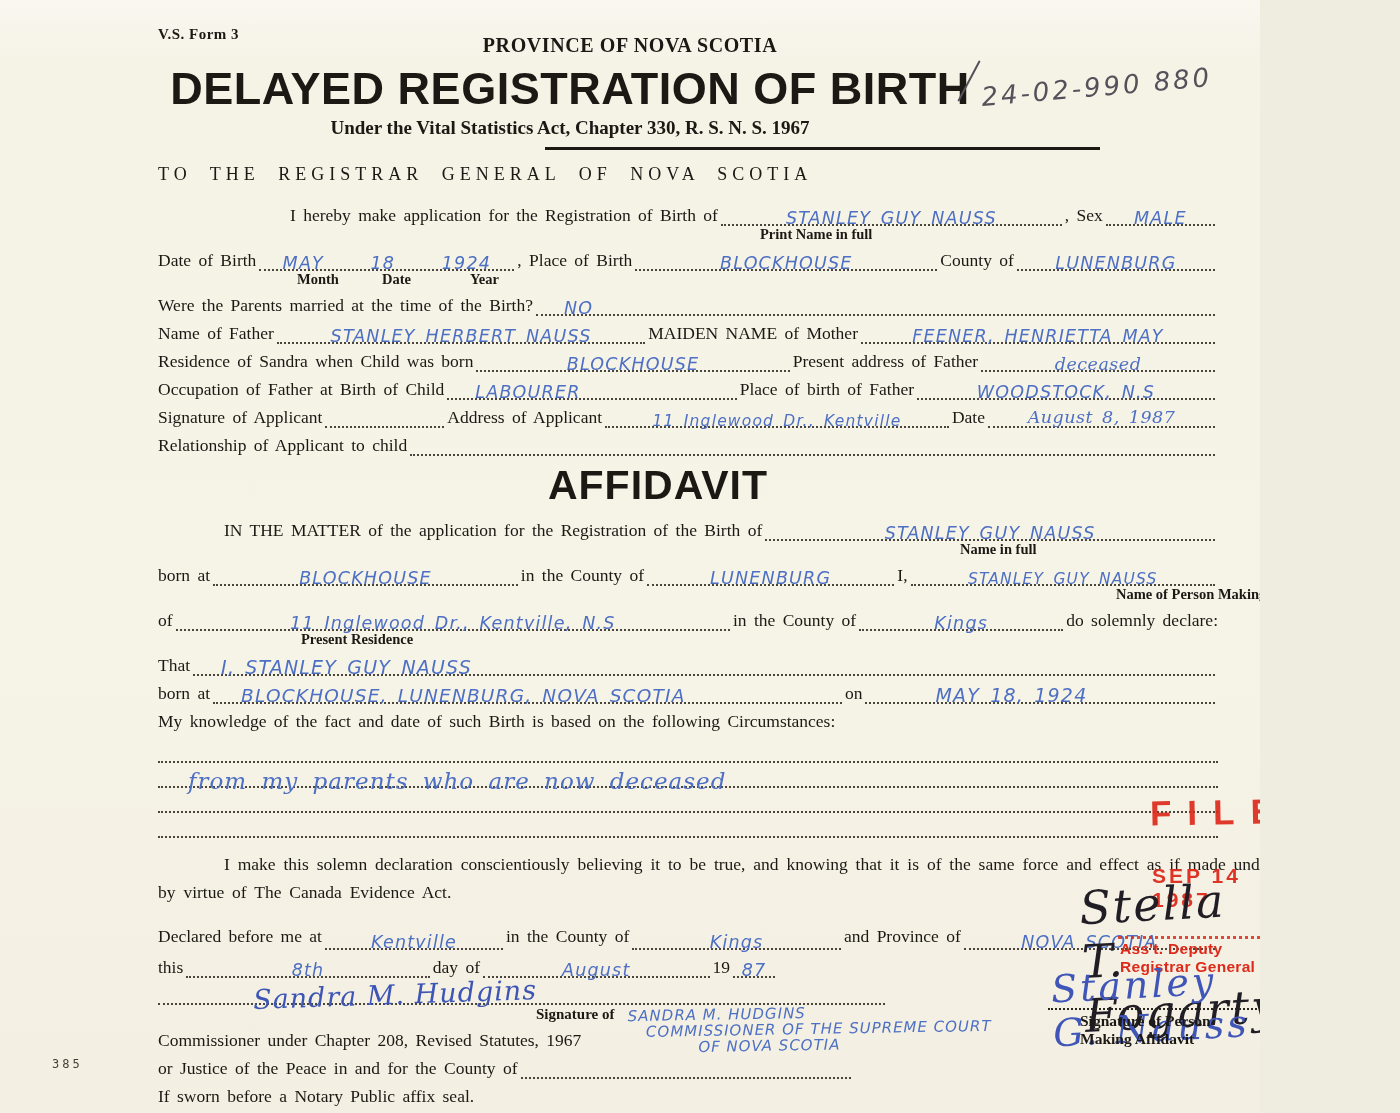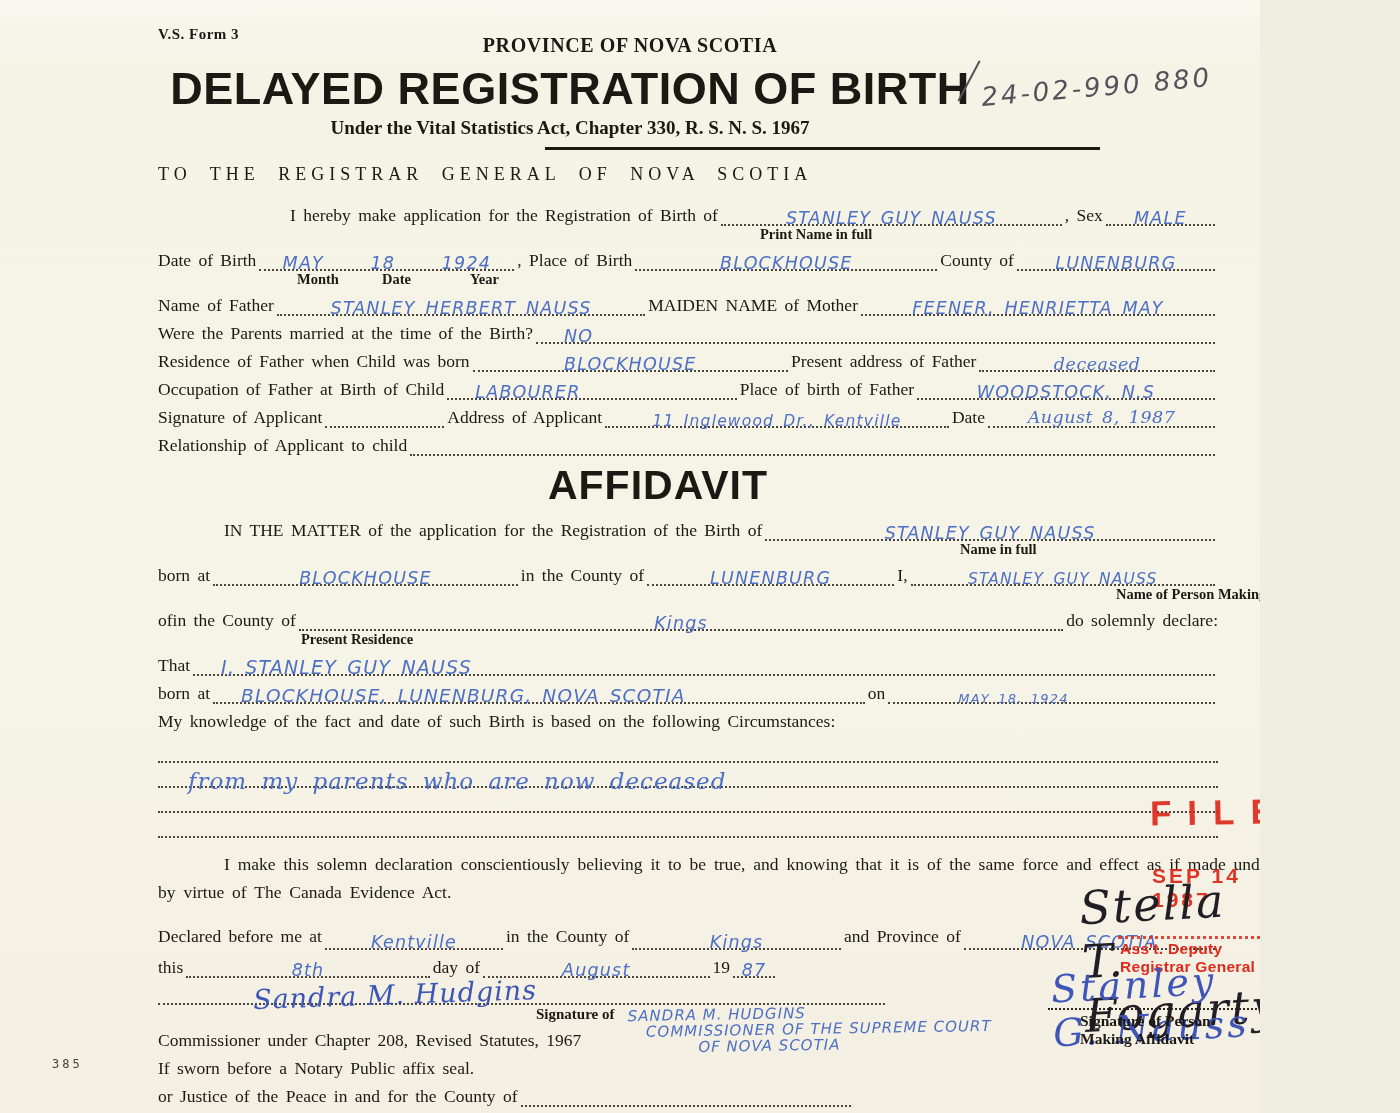--- a/index.html
+++ b/index.html
@@ -126,39 +126,39 @@
           <span class="hw">LUNENBURG</span>
         </span>
     </div>
     <div class="sub-row">
       <span style="left:139px;">Month</span>
       <span style="left:224px;">Date</span>
       <span style="left:312px;">Year</span>
     </div>
 
     <div class="row">
+      <span class="lbl">Were the Parents married at the time of the Birth?</span>
+      <span class="fill left">
+          <span class="hw">NO</span>
+        </span>
+    </div>
+
+    <div class="row">
       <span class="lbl">Name of Father</span>
       <span class="fill" style="flex-grow:1.05;">
           <span class="hw">STANLEY HERBERT NAUSS</span>
         </span>
       <span class="lbl">MAIDEN NAME of Mother</span>
       <span class="fill" style="flex-grow:1;">
           <span class="hw">FEENER, HENRIETTA MAY</span>
         </span>
     </div>
 
     <div class="row">
-      <span class="lbl">Were the Parents married at the time of the Birth?</span>
-      <span class="fill left">
-          <span class="hw">NO</span>
-        </span>
-    </div>
-
-    <div class="row">
-      <span class="lbl">Residence of Father when Child was born</span>
+      <span class="lbl">Residence of Sandra when Child was born</span>
       <span class="fill" style="flex-grow:1.35;">
           <span class="hw">BLOCKHOUSE</span>
         </span>
       <span class="lbl">Present address of Father</span>
       <span class="fill" style="flex-grow:1.1;">
           <span class="hw cur">deceased</span>
         </span>
     </div>
 
     <div class="row">
@@ -215,20 +215,23 @@
       <span class="fill" style="flex-grow:1;">
           <span class="hw" style="font-size:15.5px;">STANLEY GUY NAUSS</span>
         </span>
     </div>
     <div class="sub-row">
       <span style="left:958px;">Name of Person Making Affidavit</span>
     </div>
 
     <div class="row">
       <span class="lbl">of</span>
+      <span class="fill" style="flex-grow:1.75;">
+          <span class="hw">11 Inglewood Dr., Kentville, N.S</span>
+        </span>
       <span class="lbl">in the County of</span>
       <span class="fill" style="flex-grow:1.15;">
           <span class="hw">Kings</span>
         </span>
       <span class="lbl">do solemnly declare:</span>
     </div>
     <div class="sub-row">
       <span style="left:143px;">Present Residence</span>
     </div>
 
@@ -239,21 +242,21 @@
         </span>
     </div>
 
     <div class="row">
       <span class="lbl">born at</span>
       <span class="fill left" style="flex-grow:1.9;">
           <span class="hw" style="font-size:18.5px;">BLOCKHOUSE, LUNENBURG, NOVA SCOTIA</span>
         </span>
       <span class="lbl">on</span>
       <span class="fill left" style="flex-grow:1.55;padding-left:70px;">
-          <span class="hw" style="font-size:13px;">MAY 18, 1924</span>
+          <span class="hw" style="font-size:19px;">MAY 18, 1924</span>
         </span>
     </div>
 
     <div class="row">
       <span class="lbl">My knowledge of the fact and date of such Birth is based on the following Circumstances:</span>
     </div>
 
     <div class="dotline" style="margin-top:6px;"></div>
     <div class="dotline">
       <span class="circ">from my parents who are now deceased</span>
@@ -301,26 +304,26 @@
       <div class="blue-annot">
         <div>SANDRA M. HUDGINS</div>
         <div class="indent2">COMMISSIONER OF THE SUPREME COURT</div>
         <div class="indent3">OF NOVA SCOTIA</div>
       </div>
     </div>
 
     <div class="row" style="height:22px;margin-top:-14px;">
       <span class="lbl">Commissioner under Chapter 208, Revised Statutes, 1967</span>
     </div>
-    <div class="row">
-      <span class="lbl">If sworn before a Notary Public affix seal.</span>
-    </div>
     <div class="row half-row">
       <span class="lbl">or Justice of the Peace in and for the County of</span>
       <span class="fill fixed-fill" style="width:330px;"></span>
+    </div>
+    <div class="row">
+      <span class="lbl">If sworn before a Notary Public affix seal.</span>
     </div>
 
   </div>
 
   <div class="stamp filed">FILED</div>
   <div class="filed-border"></div>
   <div class="stamp date-stamp">SEP 14 1987</div>
   <div class="date-smudge"></div>
   <div class="sig-registrar">Stella T. Fogarty</div>
   <div class="reg-underline"></div>

